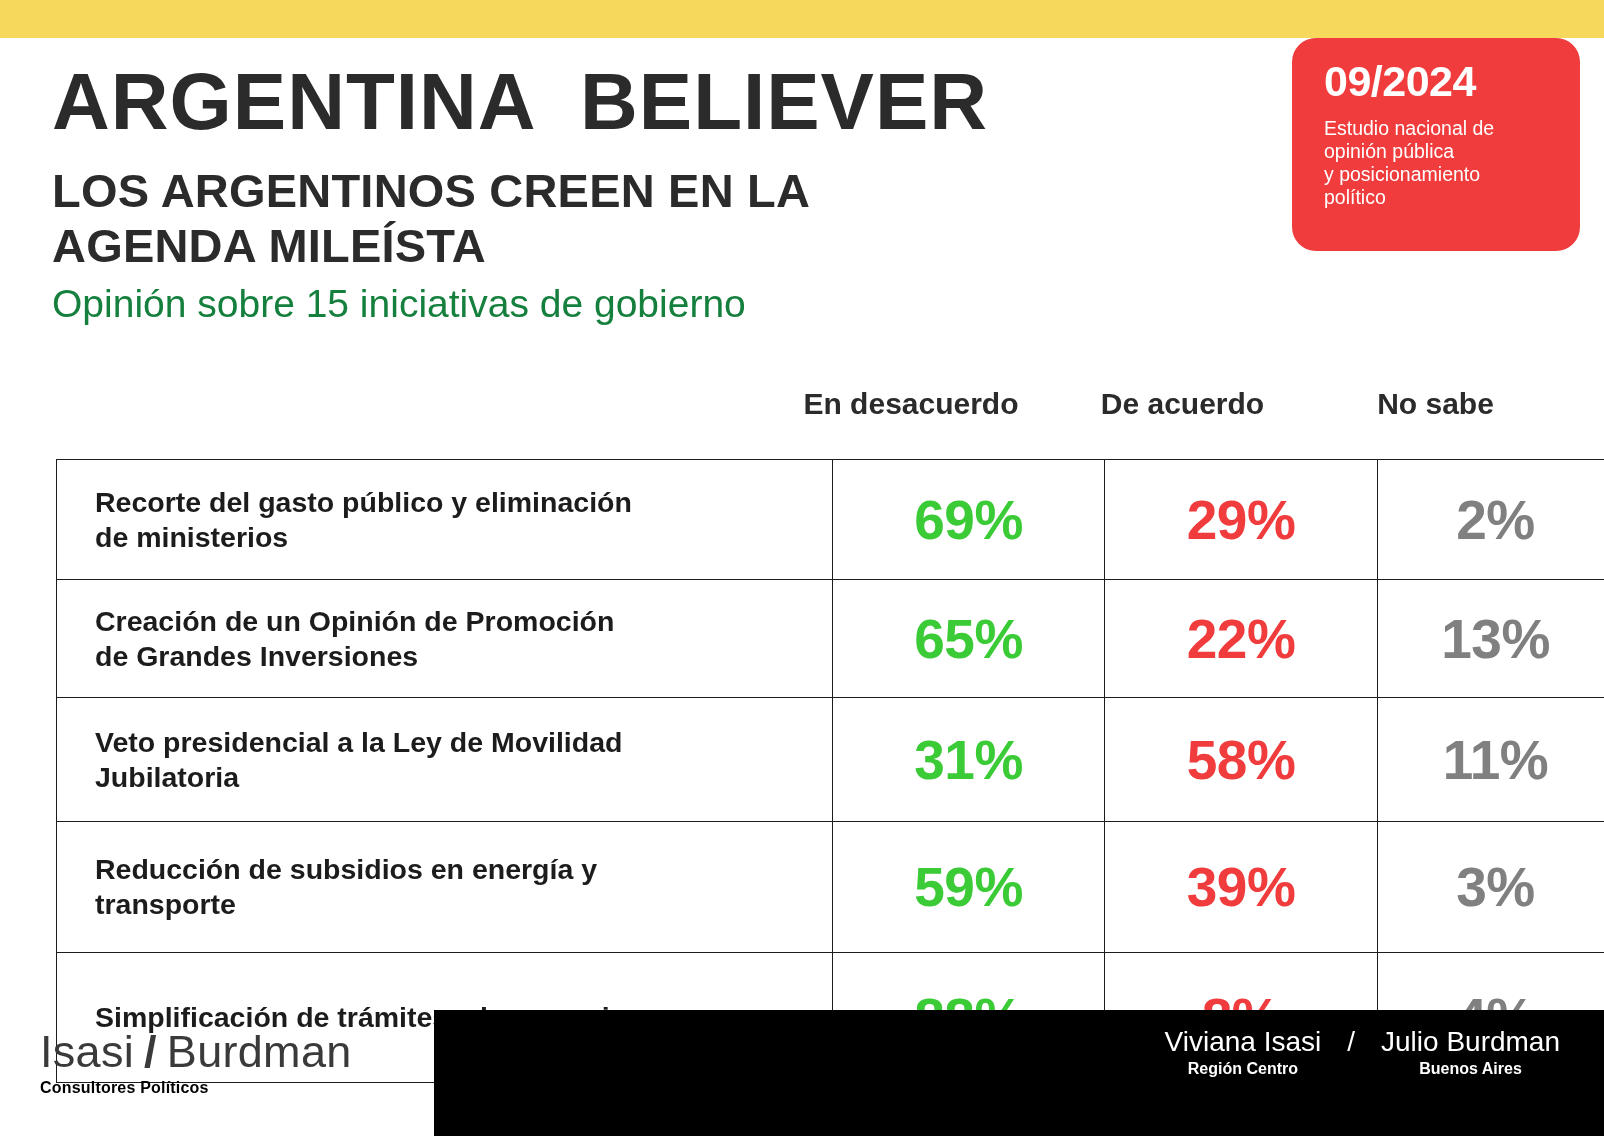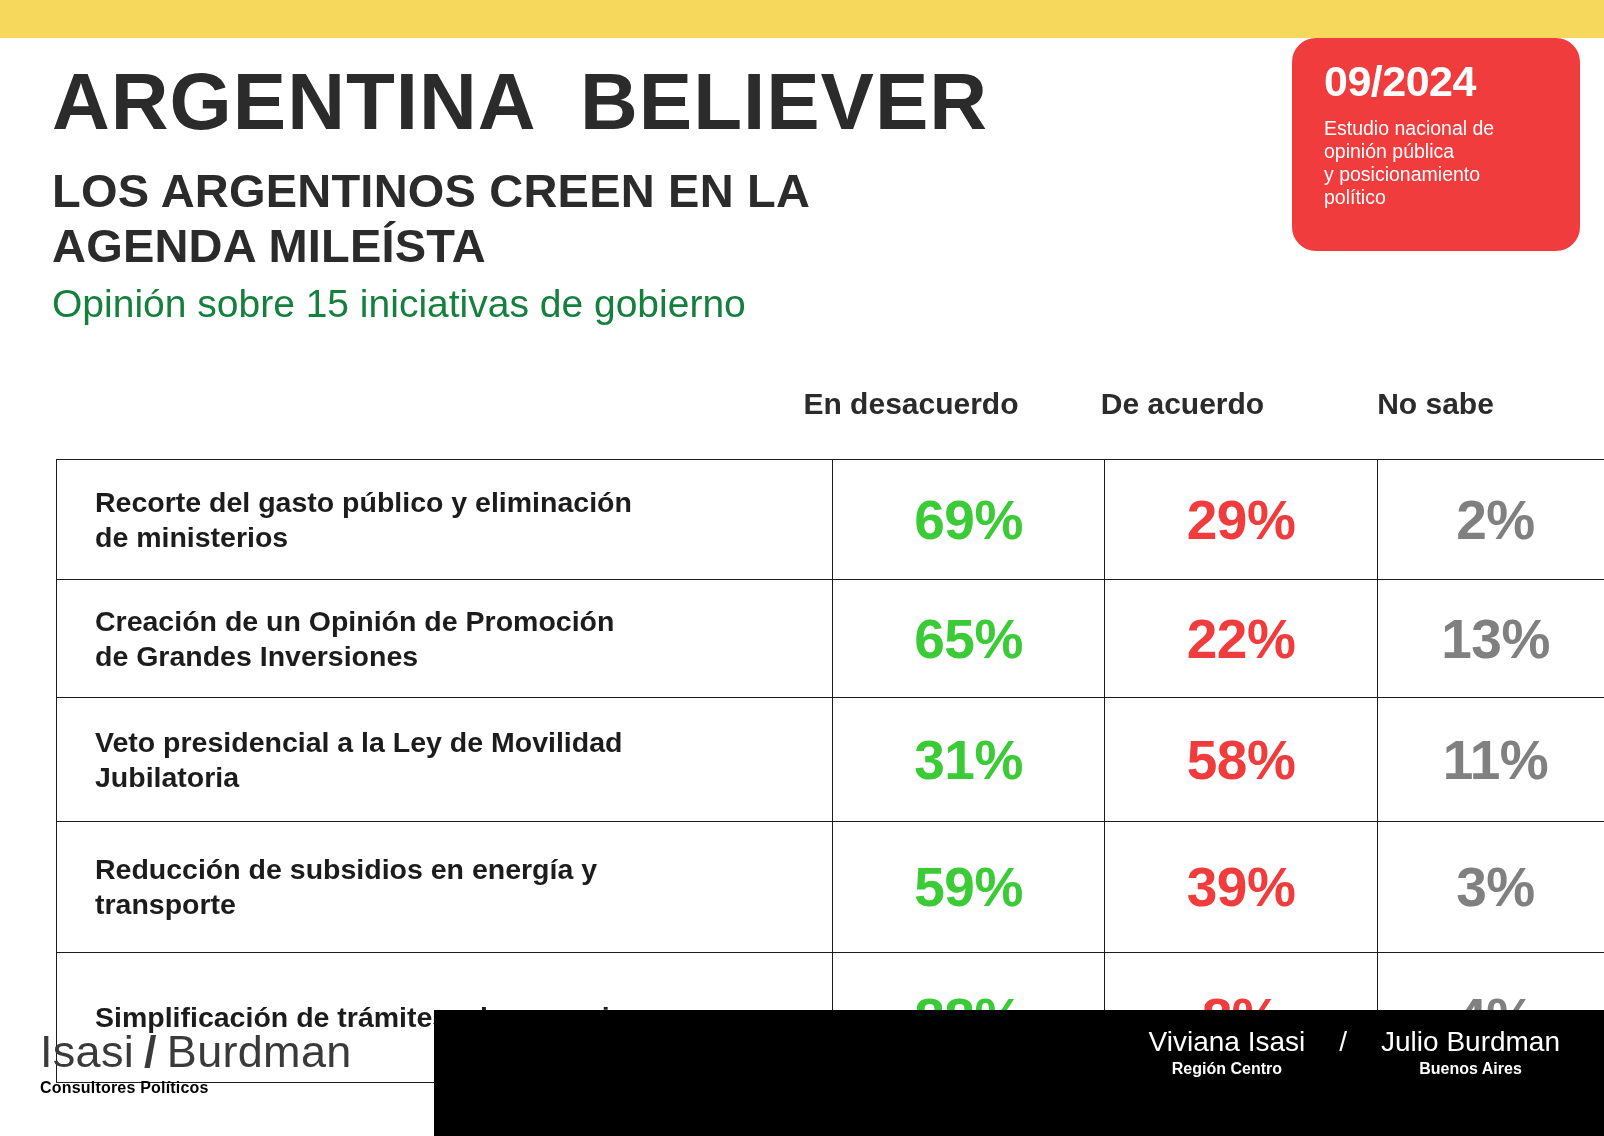--- a/index.html
+++ b/index.html
@@ -173,21 +173,20 @@
     margin-top: 4px;
     letter-spacing: 0.2px;
   }
   #authors {
     position: absolute;
     right: 44px;
     top: 1026px;
     display: flex;
     align-items: flex-start;
     color: #ffffff;
-    gap: 8px;
   }
   #authors .author {
     text-align: center;
   }
   #authors .author-name {
     font-size: 28px;
     font-weight: 400;
     line-height: 1.12;
     white-space: nowrap;
   }

